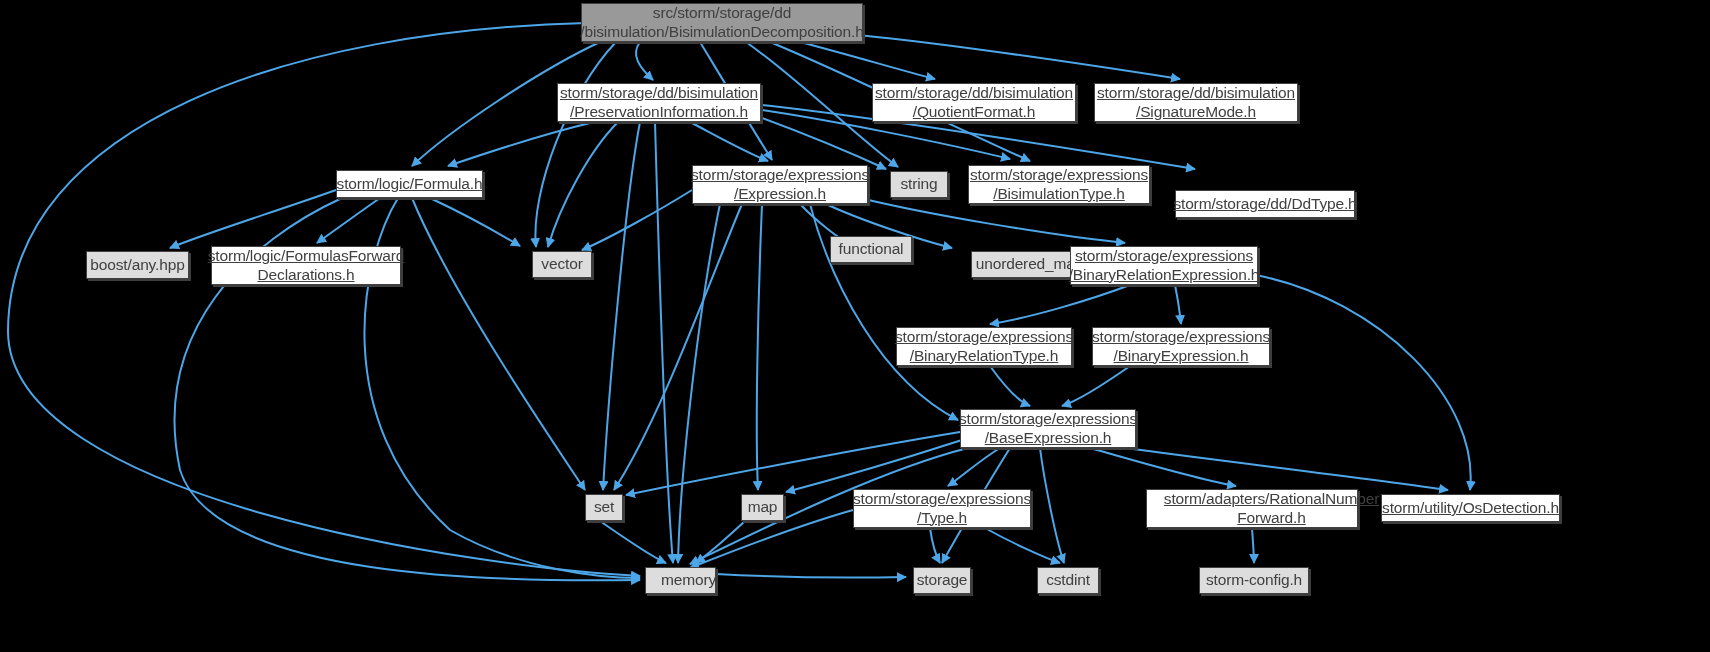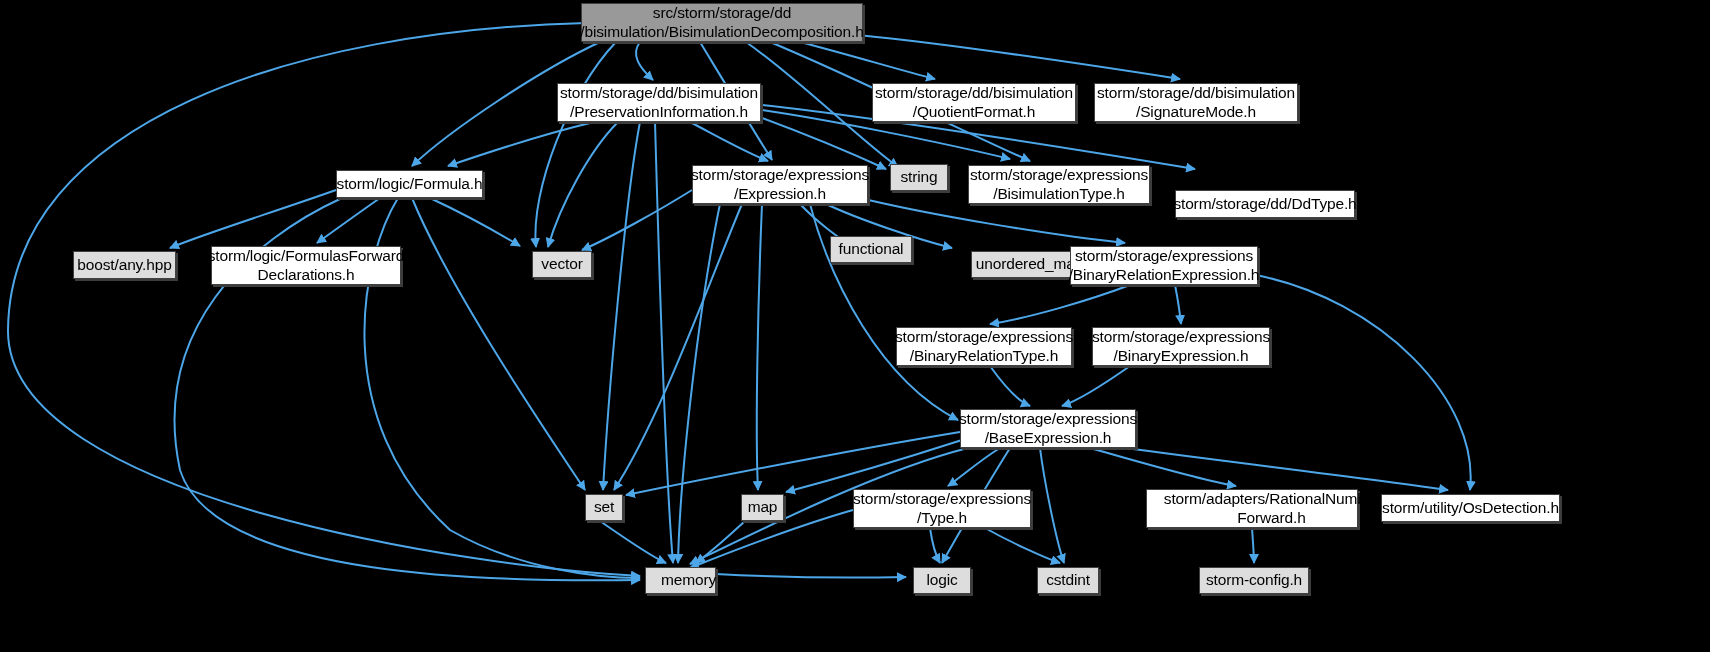--- a/index.html
+++ b/index.html
@@ -23,29 +23,30 @@
     height: 652px;
   }
   .node {
     position: absolute;
     box-sizing: border-box;
     display: flex;
     align-items: center;
     justify-content: center;
     text-align: center;
     line-height: 1.18;
-    color: #000000;
+    color: #404040;
     font-size: 15.5px;
     white-space: pre;
     letter-spacing: -0.15px;
   }
   .node.file {
     background: #ffffff;
     border: 1px solid #404040;
     box-shadow: 2px 2px 0 0 #3d3d3d;
+    text-decoration: underline;
   }
   .node.sys {
     background: #dddddd;
     border: 1px solid #404040;
     box-shadow: 2px 2px 0 0 #3d3d3d;
   }
   .node.root {
     background: #999999;
     border: 1px solid #404040;
     box-shadow: 2px 2px 0 0 #3d3d3d;
@@ -120,25 +121,25 @@
 /bisimulation/BisimulationDecomposition.h</div>
       <div class="node file" style="left: 557px; top: 83px; width: 204px; height: 39px;">storm/storage/dd/bisimulation
 /PreservationInformation.h</div>
       <div class="node file" style="left: 872px; top: 83px; width: 204px; height: 39px;">storm/storage/dd/bisimulation
 /QuotientFormat.h</div>
       <div class="node file" style="left: 1094px; top: 83px; width: 204px; height: 39px;">storm/storage/dd/bisimulation
 /SignatureMode.h</div>
       <div class="node file" style="left: 336px; top: 170px; width: 147px; height: 28px;">storm/logic/Formula.h</div>
       <div class="node file" style="left: 692px; top: 165px; width: 176px; height: 39px;">storm/storage/expressions
 /Expression.h</div>
-      <div class="node sys" style="left: 890px; top: 164px; width: 58px; height: 27px;">string</div>
+      <div class="node sys" style="left: 890px; top: 171px; width: 58px; height: 27px;">string</div>
       <div class="node file" style="left: 968px; top: 165px; width: 182px; height: 39px;">storm/storage/expressions
 /BisimulationType.h</div>
       <div class="node file" style="left: 1175px; top: 170px; width: 180px; height: 28px; margin-top: 20px;">storm/storage/dd/DdType.h</div>
-      <div class="node sys" style="left: 73px; top: 251px; width: 103px; height: 28px;">boost/any.hpp</div>
+      <div class="node sys" style="left: 86px; top: 251px; width: 103px; height: 28px;">boost/any.hpp</div>
       <div class="node file" style="left: 211px; top: 246px; width: 190px; height: 39px;">storm/logic/FormulasForward
 Declarations.h</div>
       <div class="node sys" style="left: 519px; top: 251px; width: 60px; height: 27px; margin-left: 13px;">vector</div>
       <div class="node sys" style="left: 830px; top: 236px; width: 82px; height: 27px;">functional</div>
       <div class="node sys" style="left: 932px; top: 251px; width: 117px; height: 27px; margin-left: 39px;">unordered_map</div>
       <div class="node file" style="left: 1070px; top: 246px; width: 188px; height: 39px;">storm/storage/expressions
 /BinaryRelationExpression.h</div>
       <div class="node file" style="left: 896px; top: 327px; width: 176px; height: 39px;">storm/storage/expressions
 /BinaryRelationType.h</div>
       <div class="node file" style="left: 1092px; top: 327px; width: 178px; height: 39px;">storm/storage/expressions
@@ -146,17 +147,17 @@
       <div class="node file" style="left: 960px; top: 409px; width: 176px; height: 39px;">storm/storage/expressions
 /BaseExpression.h</div>
       <div class="node sys" style="left: 585px; top: 494px; width: 38px; height: 27px;">set</div>
       <div class="node sys" style="left: 741px; top: 494px; width: 43px; height: 27px;">map</div>
       <div class="node file" style="left: 853px; top: 489px; width: 178px; height: 39px;">storm/storage/expressions
 /Type.h</div>
       <div class="node file" style="left: 1146px; top: 489px; width: 212px; height: 39px; padding-left: 39px;">storm/adapters/RationalNumber
 Forward.h</div>
       <div class="node file" style="left: 1381px; top: 494px; width: 179px; height: 28px;">storm/utility/OsDetection.h</div>
       <div class="node sys" style="left: 645px; top: 567px; width: 71px; height: 27px; padding-left: 16px;">memory</div>
-      <div class="node sys" style="left: 913px; top: 567px; width: 58px; height: 27px;">logic</div>
+      <div class="node sys" style="left: 913px; top: 567px; width: 58px; height: 27px;">storage</div>
       <div class="node sys" style="left: 1037px; top: 567px; width: 62px; height: 27px;">cstdint</div>
       <div class="node sys" style="left: 1199px; top: 567px; width: 110px; height: 27px;">storm-config.h</div>
     </div>
 </div>
 
 </body></html>

